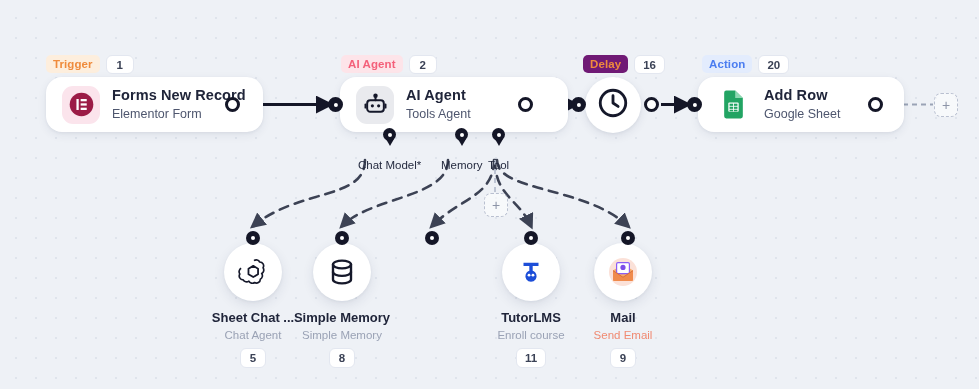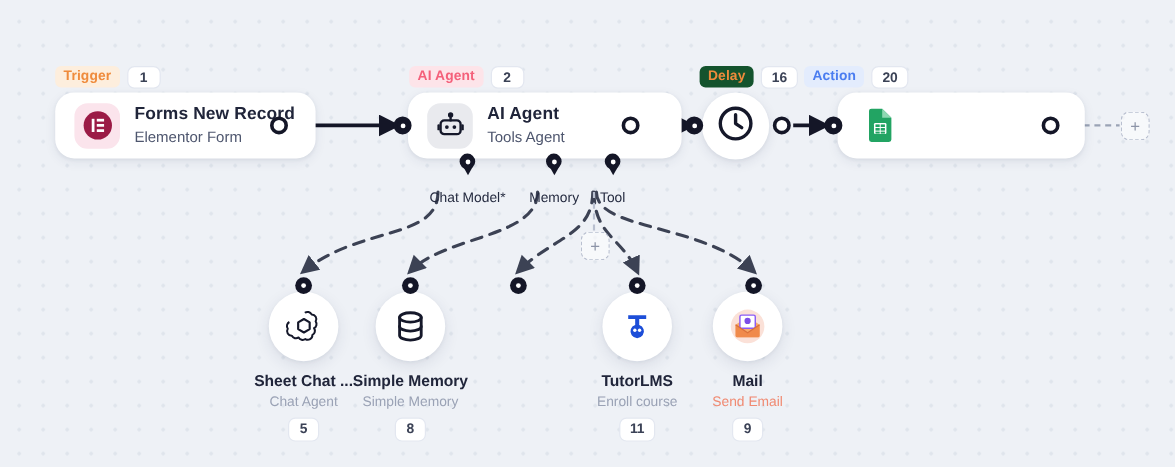--- a/index.html
+++ b/index.html
@@ -25,21 +25,21 @@
     font-size:11.5px;font-weight:600;padding:2px 7px;border-radius:5px;line-height:1.25;
     letter-spacing:.1px;
   }
   .group-badge .gcount{
     font-size:11.5px;font-weight:600;color:#3b4256;background:#ffffff;
     border:1px solid #e3e7f0;border-radius:6px;padding:1.5px 8px;line-height:1.25;
     min-width:10px;text-align:center;
   }
   .g-trigger .gname{color:#ef8b3c;background:#fdeedd;}
   .g-agent   .gname{color:#f4607a;background:#fde4e9;}
-  .g-delay   .gname{color:#ef8b3c;background:#14532d;}
+  .g-delay   .gname{color:#ef8b3c;background:#701a75;}
   .g-action  .gname{color:#4b7df0;background:#e3ecfd;}
 
   
   .card{
     position:absolute;background:#ffffff;border-radius:16px;
     box-shadow:0 3px 10px rgba(40,52,85,.08), 0 1px 3px rgba(40,52,85,.06);
     display:flex;align-items:center;gap:12px;padding:0 16px;overflow:hidden;
   }
   .card .ic{flex:0 0 auto;width:38px;height:38px;border-radius:11px;display:flex;align-items:center;justify-content:center;}
   .card .txt{display:flex;flex-direction:column;justify-content:center;gap:2px;}
@@ -139,21 +139,21 @@
     <span class="gcount">1</span>
   </div>
   <div class="group-badge g-agent" style="left:341px;top:55px;">
     <span class="gname">AI Agent</span>
     <span class="gcount">2</span>
   </div>
   <div class="group-badge g-delay" style="left:583px;top:55px;">
     <span class="gname">Delay</span>
     <span class="gcount">16</span>
   </div>
-  <div class="group-badge g-action" style="left:670px;top:55px;">
+  <div class="group-badge g-action" style="left:702px;top:55px;">
     <span class="gname">Action</span>
     <span class="gcount">20</span>
   </div>
 
   <div class="card" style="left:46px;top:77px;width:185px;height:55px;">
     <span class="ic" style="background:#fbe4ec;">
       <svg width="27" height="27" viewBox="0 0 32 32">
         <circle cx="16" cy="16" r="14" fill="#9b1b46"></circle>
         <rect x="10" y="9.5" width="2.7" height="13" fill="#fff"></rect>
         <rect x="15" y="9.5" width="7.2" height="2.7" fill="#fff"></rect>
@@ -191,21 +191,21 @@
   <div class="pin" style="left:358px;top:128px;">
     <span class="head"></span>
     <span class="tail"></span>
     <span class="plabel">Chat Model*</span>
   </div>
   <div class="pin" style="left:441px;top:128px;">
     <span class="head"></span>
     <span class="tail"></span>
     <span class="plabel">Memory</span>
   </div>
-  <div class="pin" style="left:500px;top:128px;">
+  <div class="pin" style="left:488px;top:128px;">
     <span class="head"></span>
     <span class="tail"></span>
     <span class="plabel">Tool</span>
   </div>
 
   <div class="round" style="left:585px;top:77px;width:56px;height:56px;">
     <span>
       <svg width="34" height="34" viewBox="0 0 24 24" fill="none" stroke="#15182a" stroke-width="2" stroke-linecap="round" stroke-linejoin="round">
         <circle cx="12" cy="12" r="9"></circle>
         <path d="M12 6.8V12l3.6 2.4"></path>
@@ -222,20 +222,24 @@
         <path d="M13.6 .6 21 7.8h-7.4z" fill="#8ed8b2"></path>
         <rect x="7" y="12" width="10" height="9" rx="1" fill="#fff"></rect>
         <rect x="8.2" y="13.2" width="3.4" height="2.1" fill="#22a463"></rect>
         <rect x="12.4" y="13.2" width="3.4" height="2.1" fill="#22a463"></rect>
         <rect x="8.2" y="16.1" width="3.4" height="2.1" fill="#22a463"></rect>
         <rect x="12.4" y="16.1" width="3.4" height="2.1" fill="#22a463"></rect>
         <rect x="8.2" y="19" width="3.4" height="1.6" fill="#22a463"></rect>
         <rect x="12.4" y="19" width="3.4" height="1.6" fill="#22a463"></rect>
       </svg>
     </span>
+    <span class="txt">
+      <span class="t1">Add Row</span>
+      <span class="t2">Google Sheet</span>
+    </span>
   </div>
   <div class="port in" style="left:687px;top:97px;"></div>
   <div class="port out" style="left:868px;top:97px;"></div>
 
   <div class="addbtn" style="left:934px;top:93px;">
     <span>+</span>
   </div>
 
   <div class="addbtn" style="left:484px;top:193px;">
     <span>+</span>

